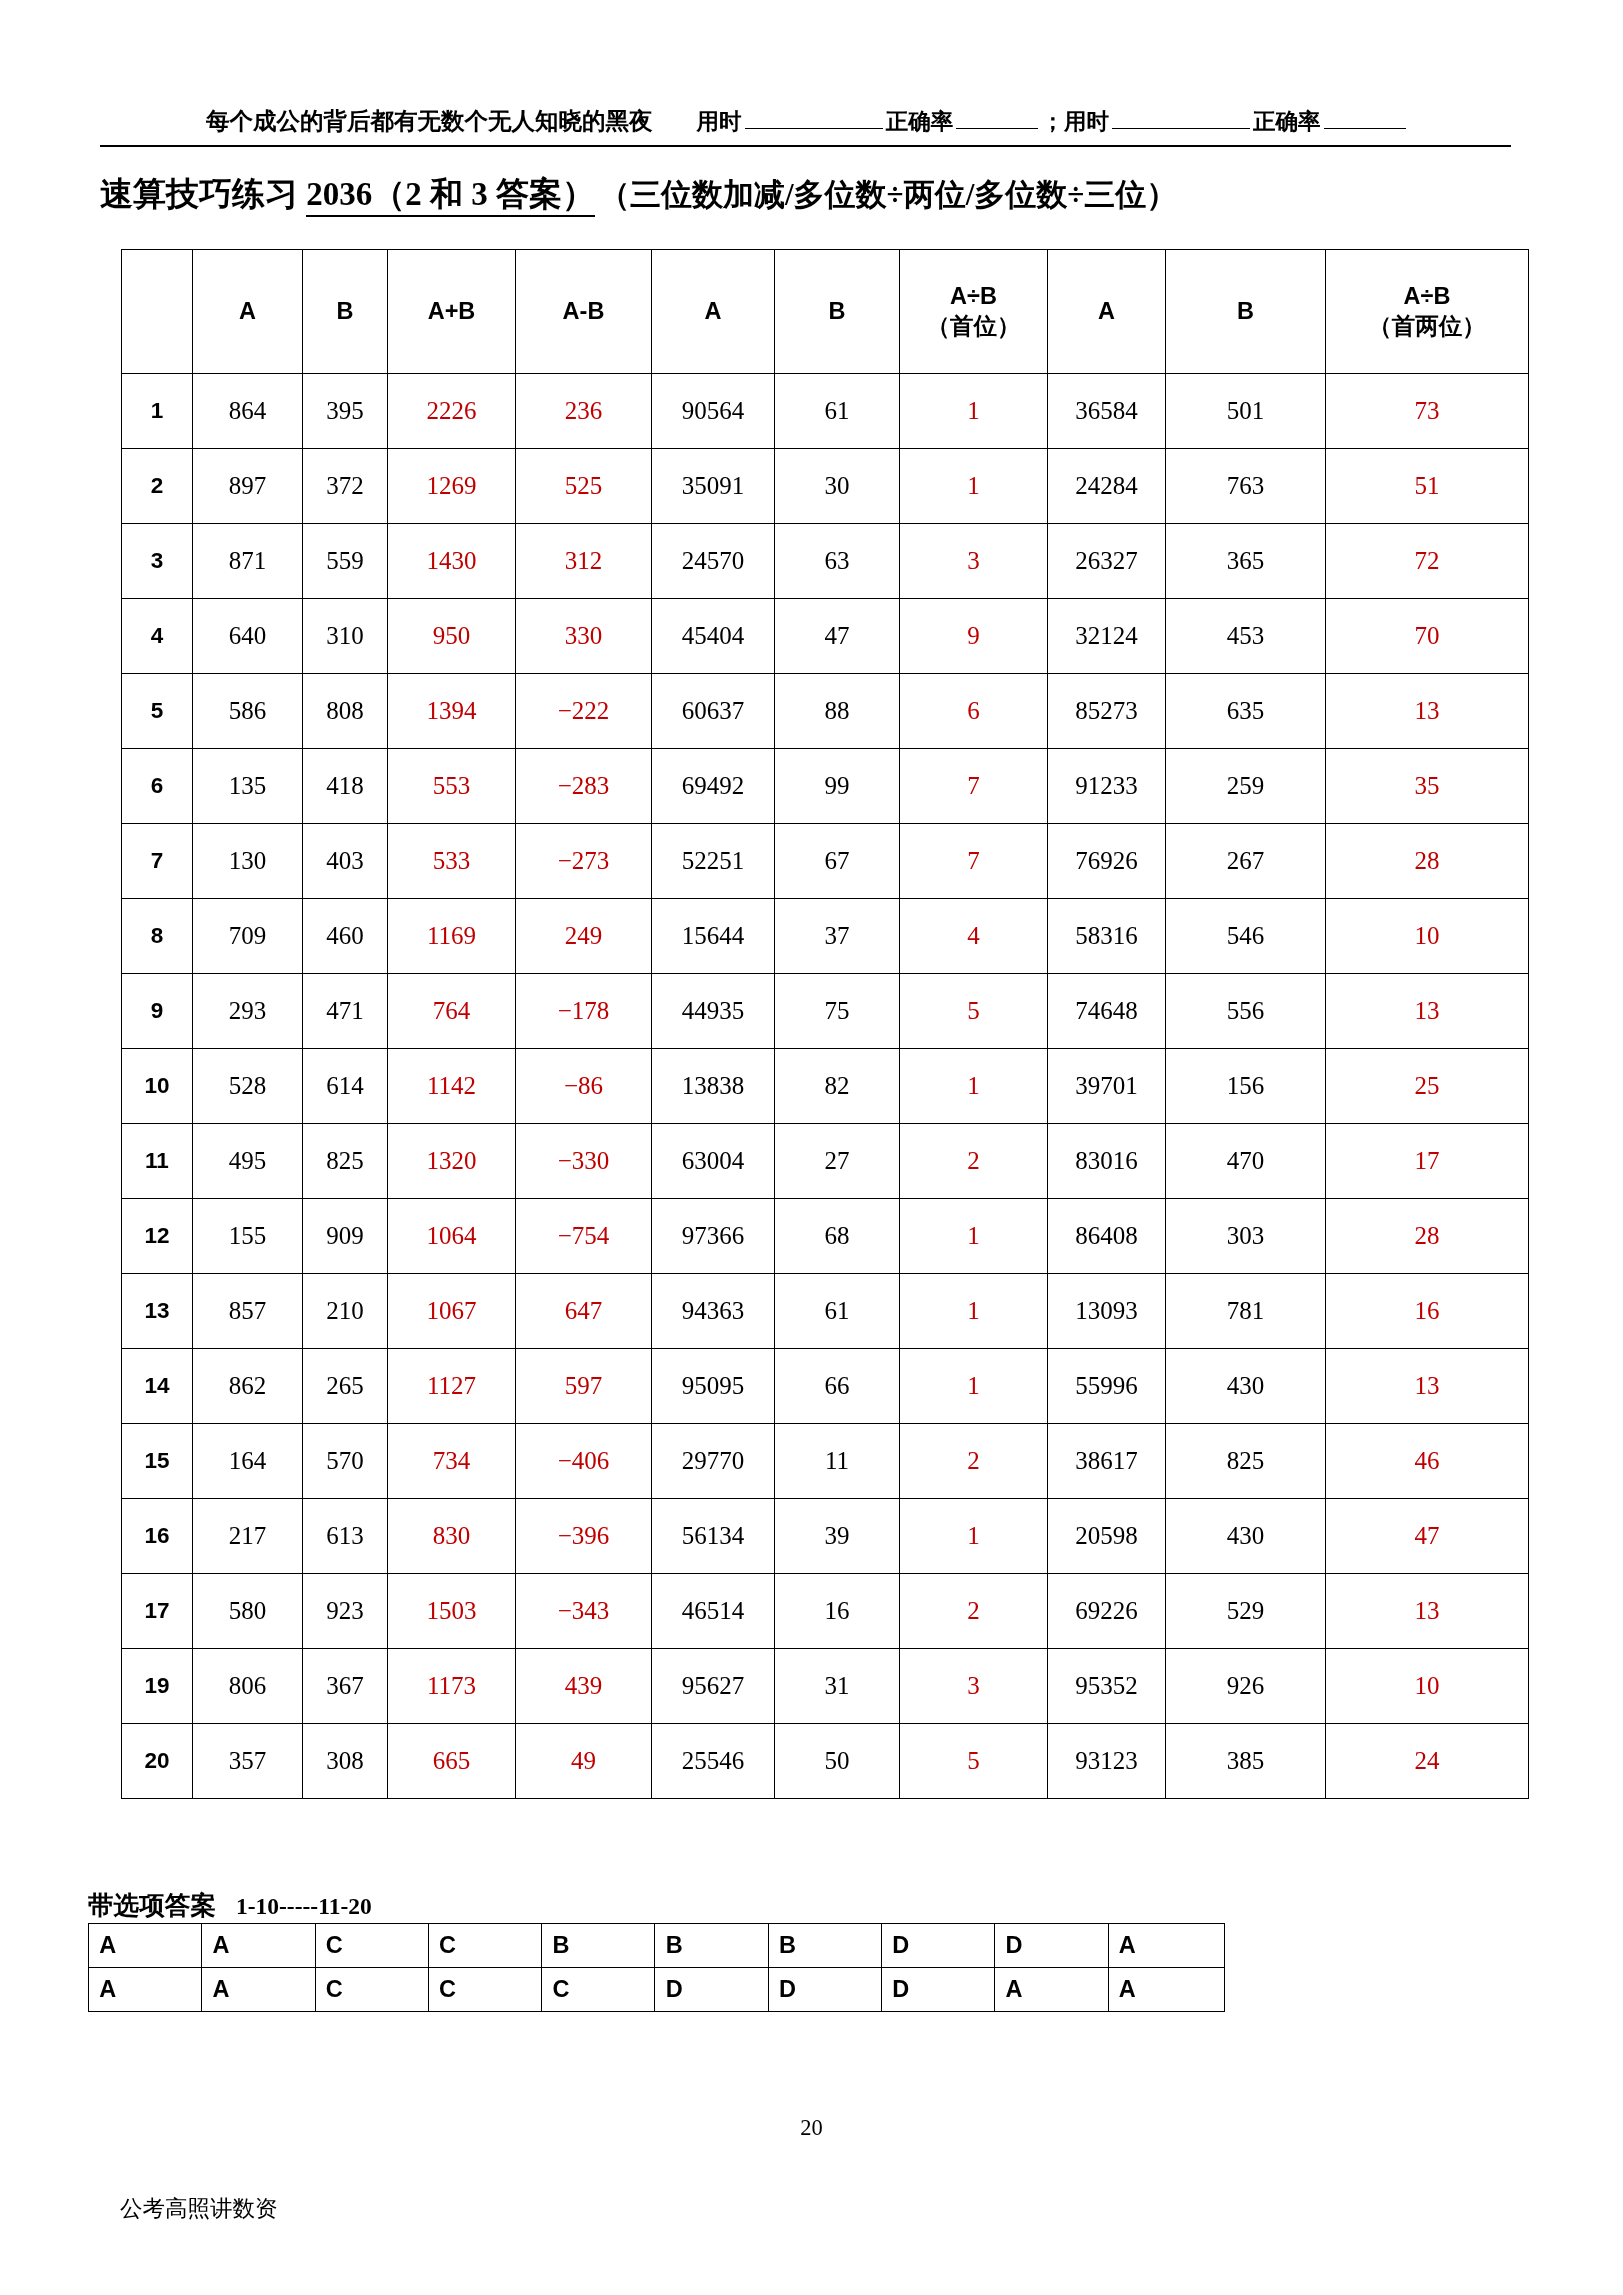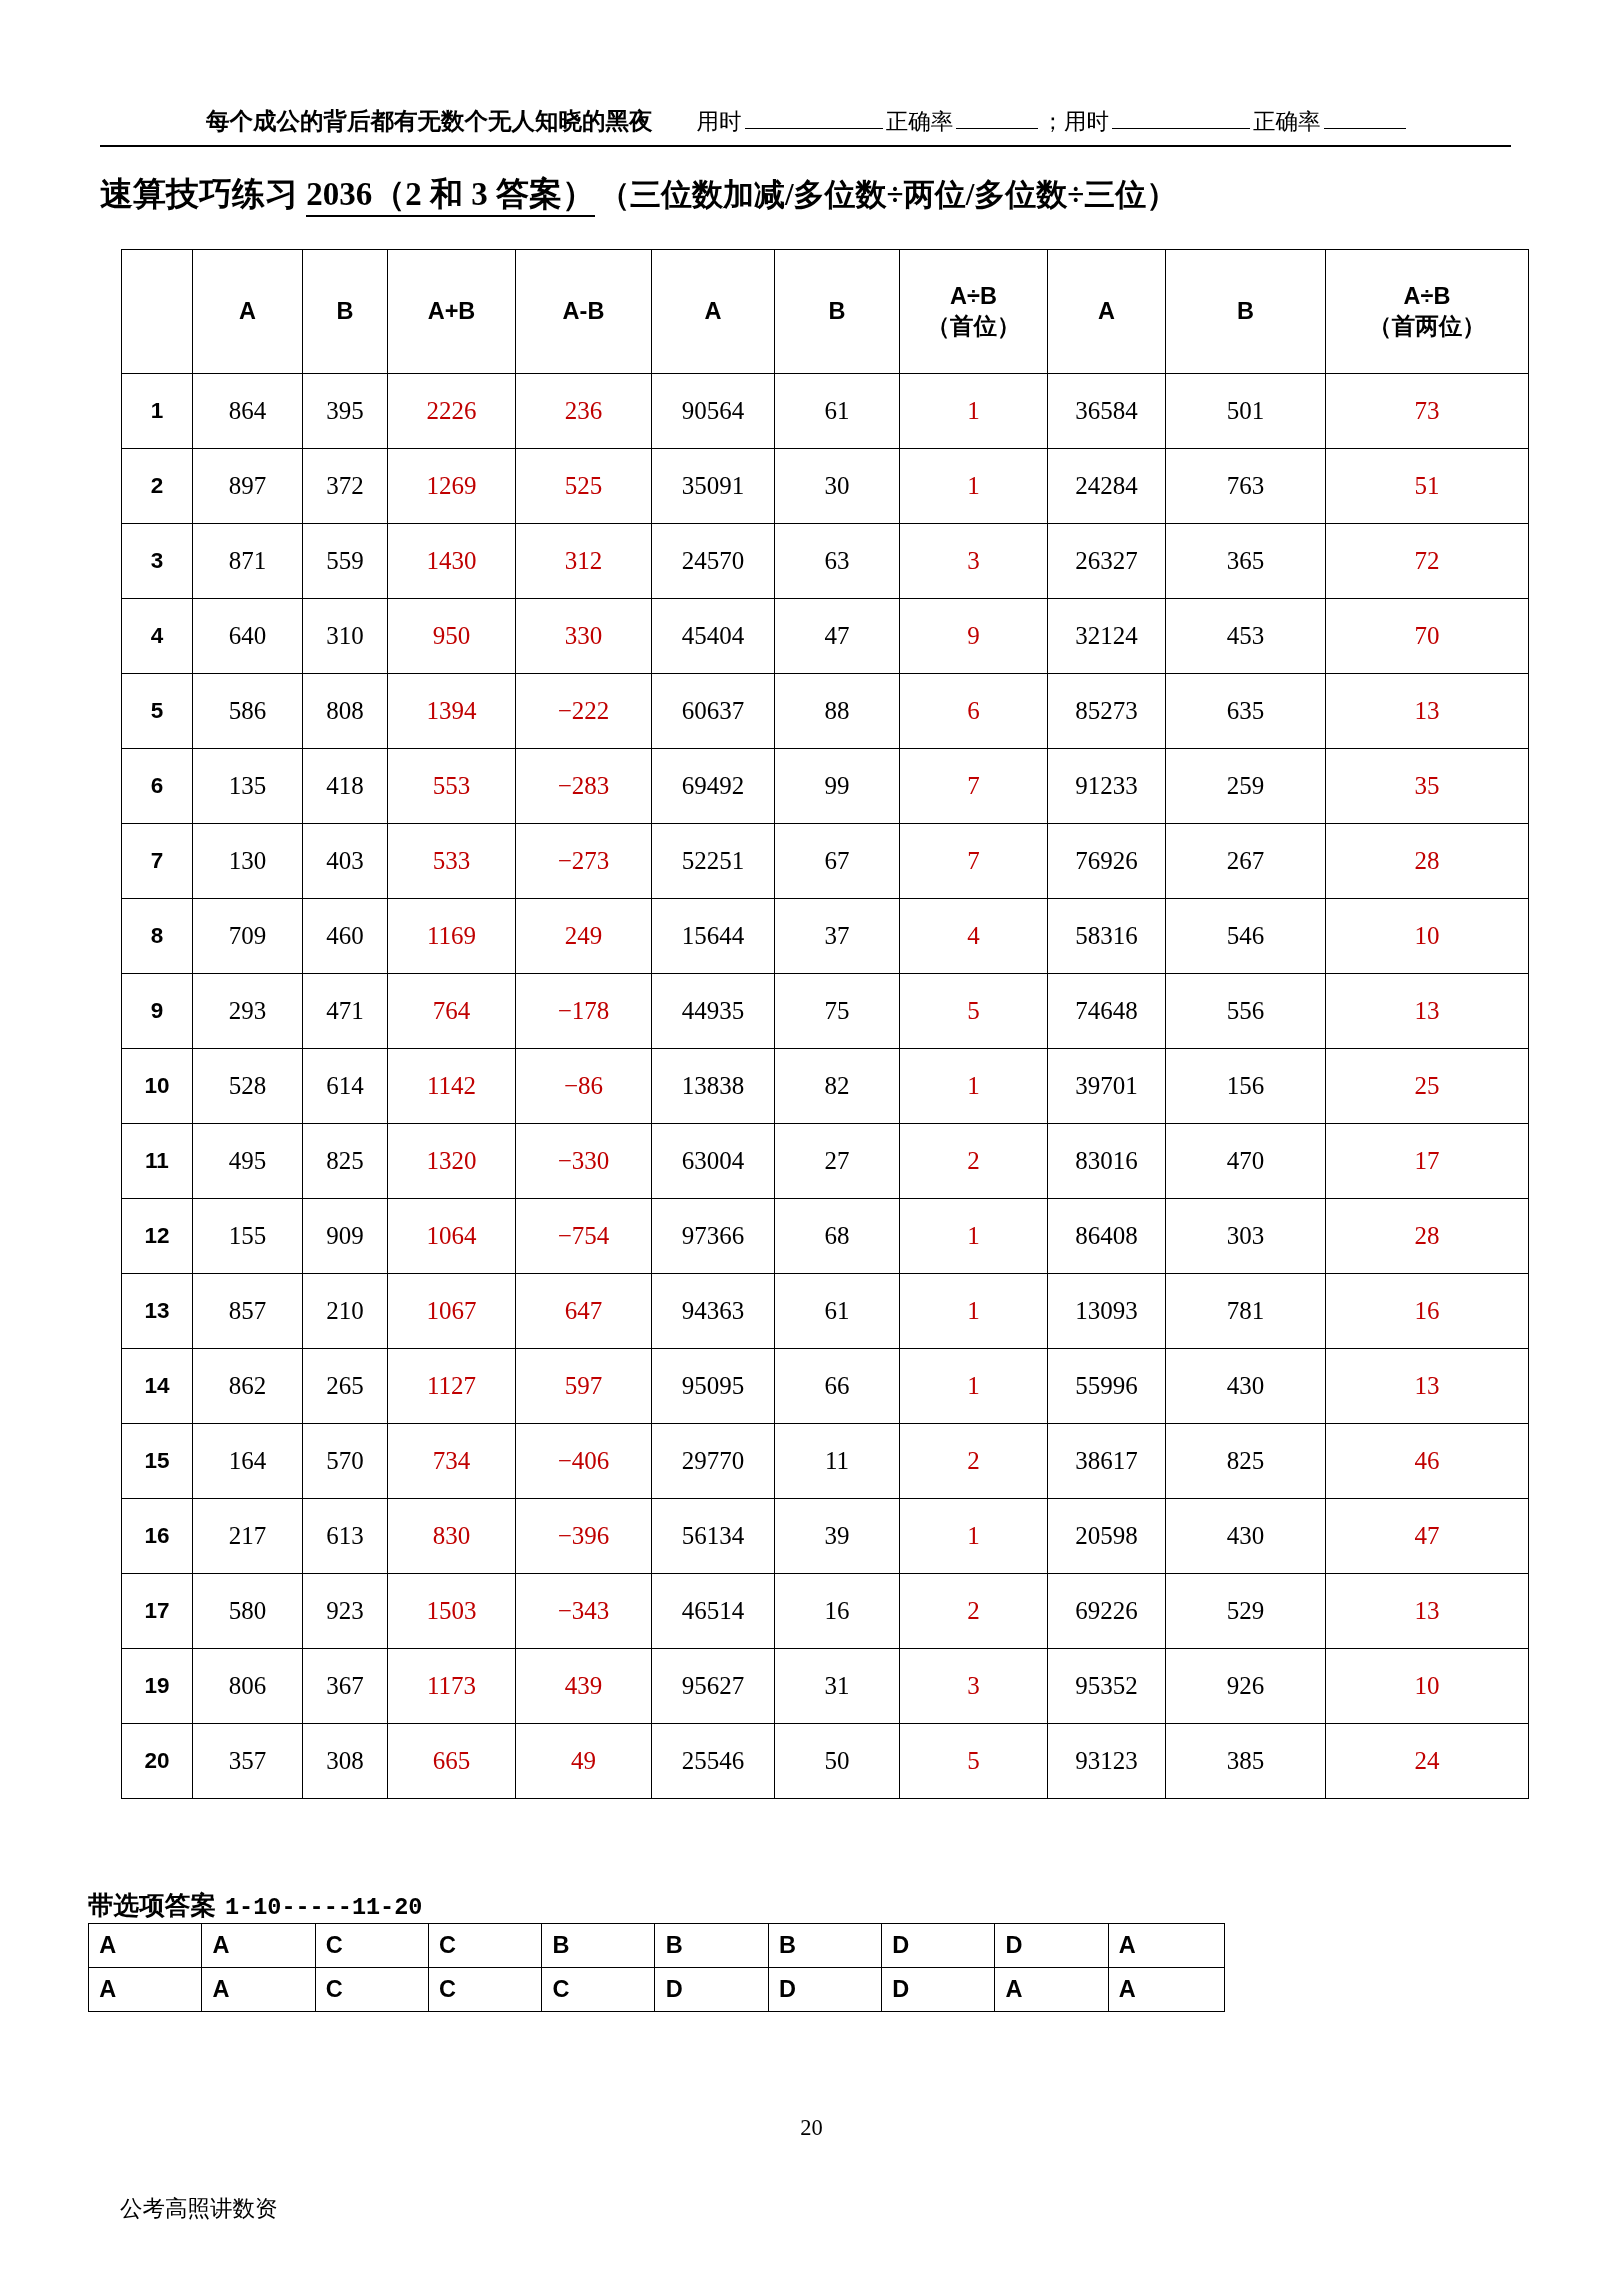--- a/index.html
+++ b/index.html
@@ -30,21 +30,21 @@
     display: flex;
     align-items: baseline;
     font-size: 22.5px;
     white-space: nowrap;
   }
   .motto {
     font-weight: bold;
     font-size: 23.5px;
     margin-left: 106px;
   }
-  .fill-label { margin-left: 0; }
+  .fill-label { margin-left: 0; font-weight: bold; }
   .lbl-time1 { margin-left: 44px; }
   .lbl-acc1  { margin-left: 3.1px; }
   .lbl-sep   { margin-left: 3.1px; }
   .lbl-time2 { margin-left: 0; }
   .lbl-acc2  { margin-left: 3.1px; }
   .blank-line {
     display: inline-block;
     border-bottom: 1.5px solid #000;
     height: 20.4px;
     margin-left: 3.1px;
@@ -109,23 +109,23 @@
   
   .answer-label {
     position: absolute;
     top: 1888px;
     left: 88px;
     font-size: 25.6px;
     font-weight: bold;
     white-space: nowrap;
   }
   .answer-label .range {
-    font-family: Liberation Mono, monospace;
+    font-family: Liberation Serif, serif;
     font-size: 23.5px;
-    margin-left: 9px;
+    margin-left: 20px;
   }
   .answer-table {
     position: absolute;
     top: 1923px;
     left: 88px;
     width: 1137px;
     border-collapse: collapse;
     table-layout: fixed;
   }
   .answer-table td {

